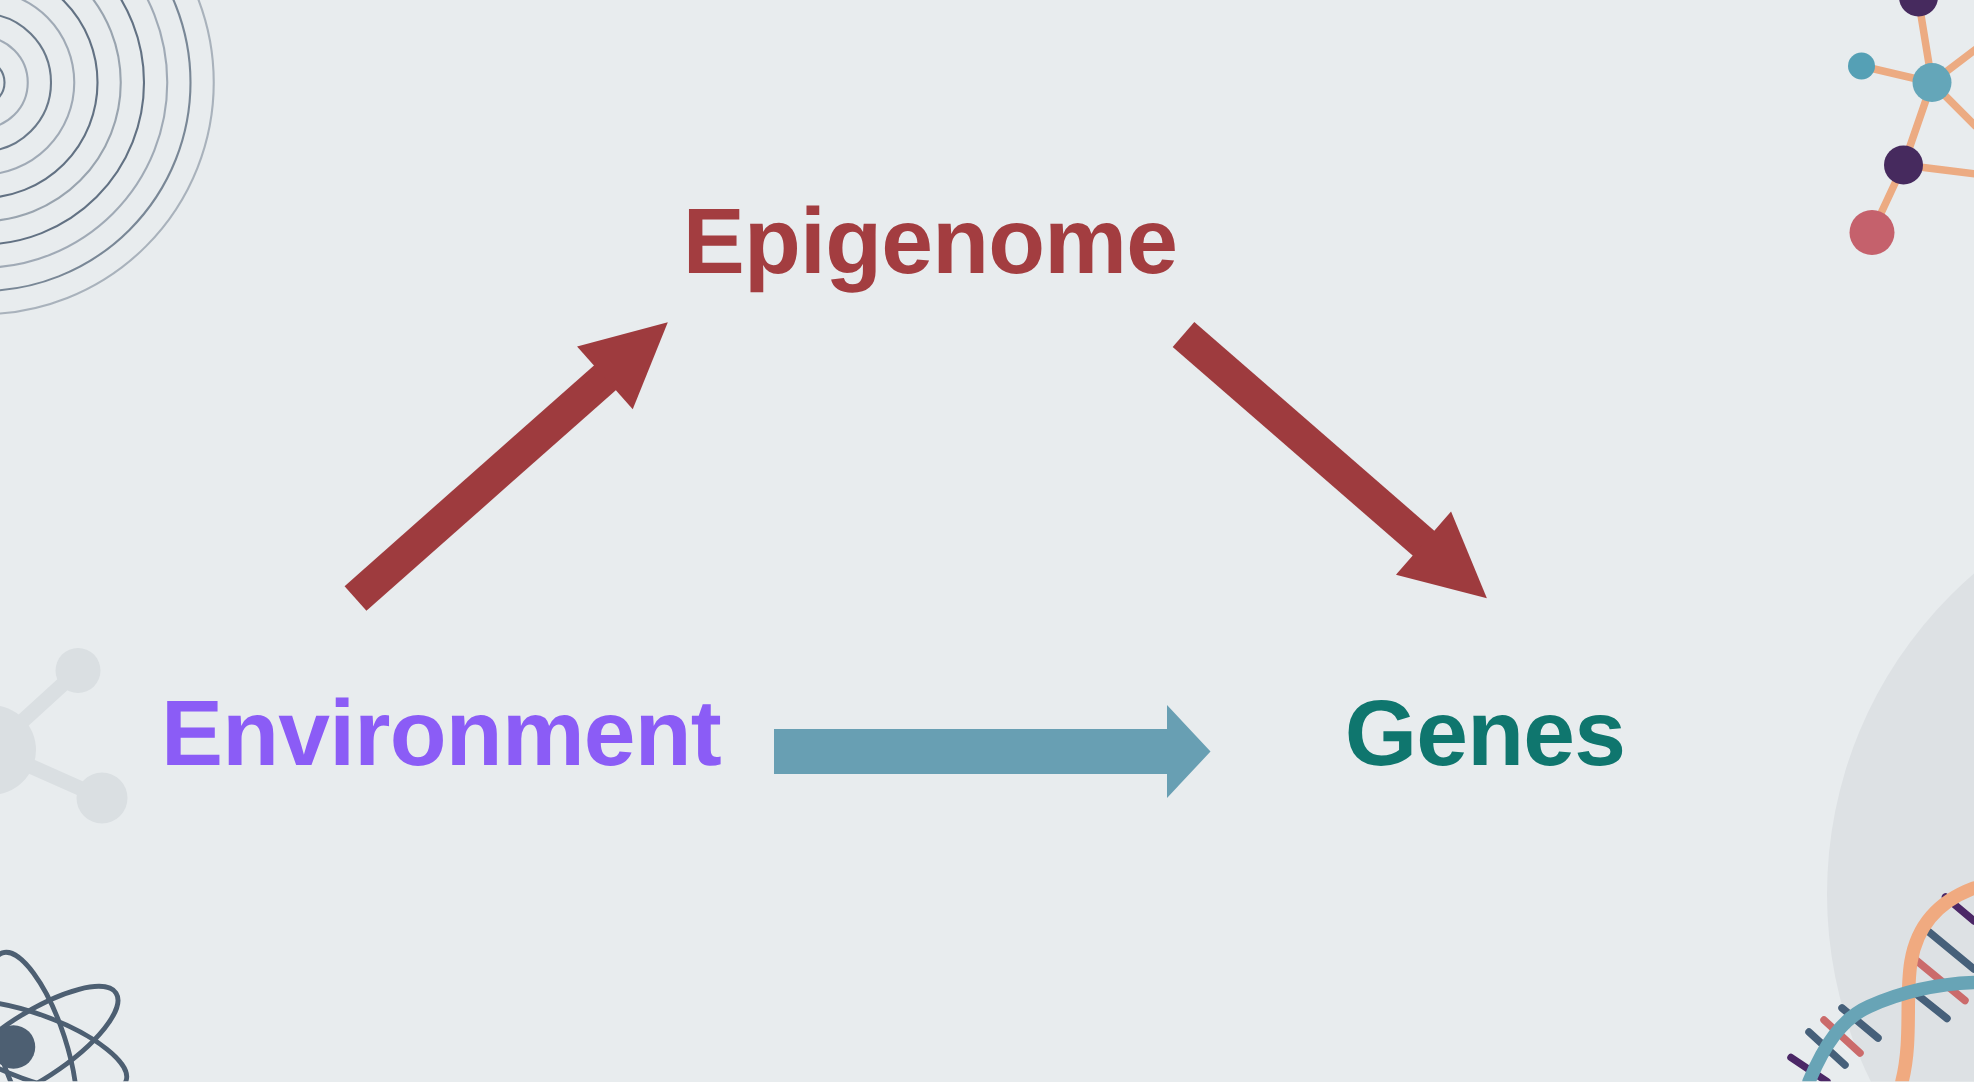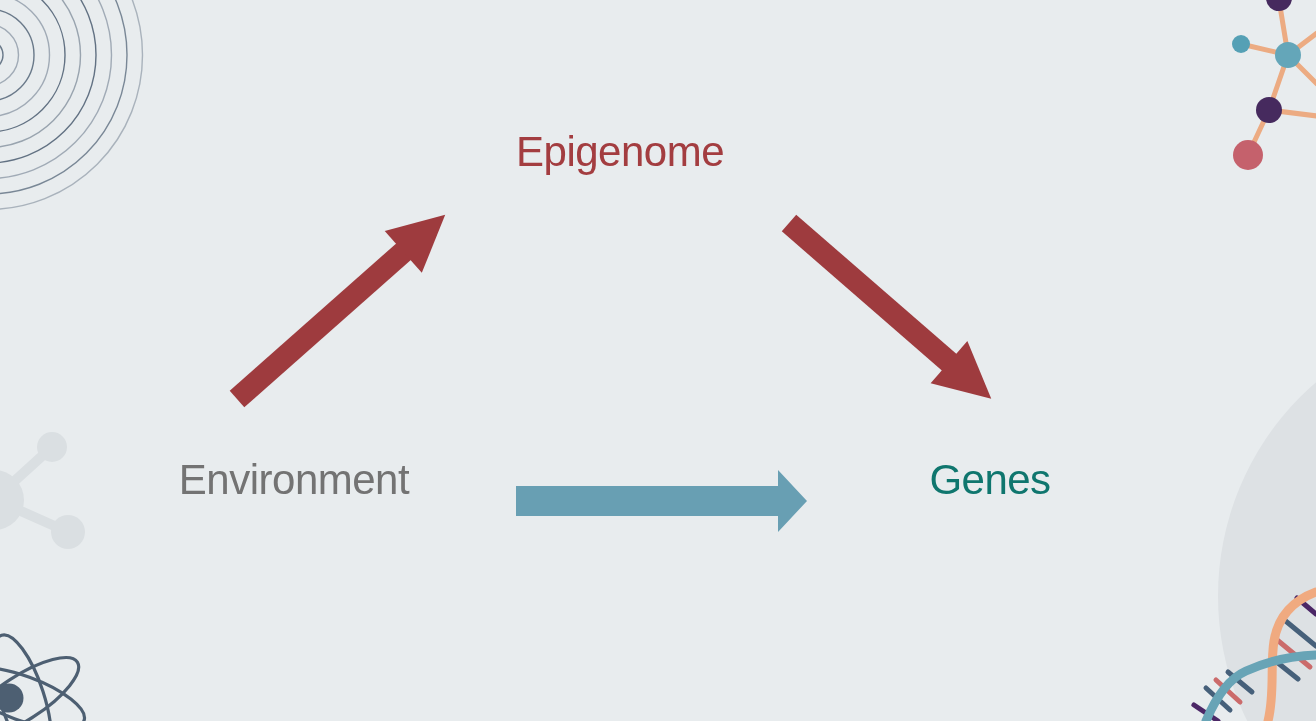--- a/index.html
+++ b/index.html
@@ -3,21 +3,21 @@
 <meta charset="utf-8">
 <style>
   html,body{margin:0;padding:0;}
   body{
     width:1316px;height:721px;position:relative;overflow:hidden;
     font-family:"Liberation Sans","DejaVu Sans",sans-serif;
   }
   .abs{position:absolute;}
   .label{
     position:absolute;transform:translateX(-50%);
-    font-weight:normal;font-size:42px;line-height:1;letter-spacing:-0.5px;
+    font-weight:bold;font-size:62px;line-height:1;letter-spacing:-0.5px;
     white-space:nowrap;
   }
   #gray-circle{
     position:absolute;left:1218px;top:314px;width:564px;height:564px;border-radius:50%;
   }
   svg{display:block;}
 </style>
 </head>
 <body style="background-color: rgb(232, 236, 238);">
 
@@ -101,15 +101,15 @@
     <polygon points="212,-28 268,0 212,28" fill="#9e3b3e"></polygon>
   </g>
   <g>
     <rect x="516" y="486" width="262" height="30" fill="#689fb3"></rect>
     <polygon points="778,470 807,501 778,532" fill="#689fb3"></polygon>
   </g>
 </svg>
 
 <div class="label" style="left: 620px; top: 131px; color: rgb(163, 61, 64);">Epigenome</div>
 
-<div class="label" style="left: 294px; top: 459px; color: #737373;">Environment</div>
+<div class="label" style="left: 294px; top: 459px; color: #8b5cf6;">Environment</div>
 
 <div class="label" style="left: 990px; top: 459px; color: #0f766e;">Genes</div>
 
 </body></html>

